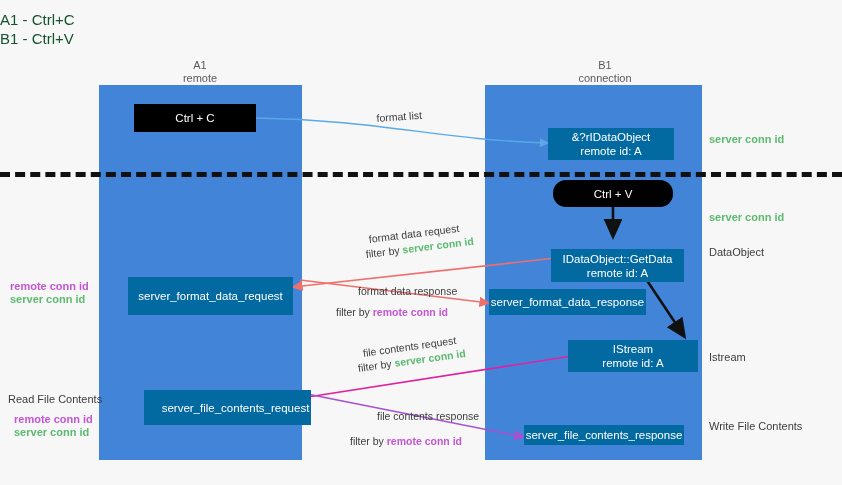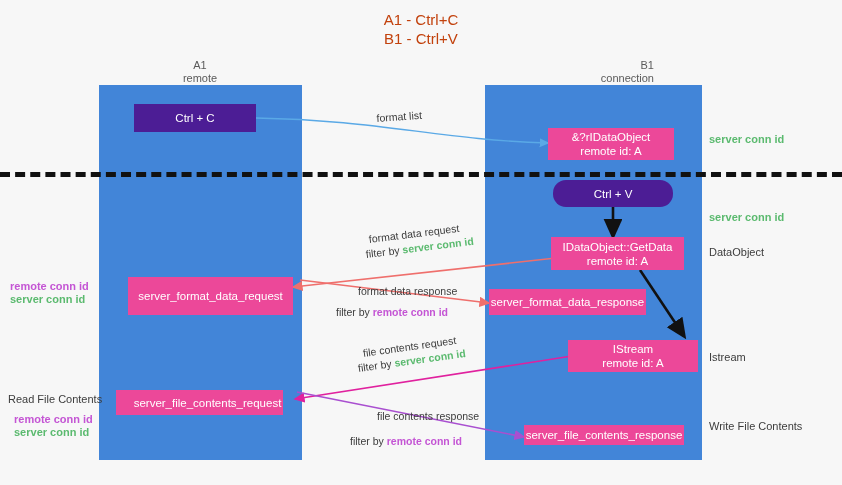--- a/index.html
+++ b/index.html
@@ -7,38 +7,38 @@
     width:842px;height:485px;
     background:#f7f7f7;
     font-family:"Liberation Sans",sans-serif;
     overflow:hidden;
     position:relative;
   }
   #stage{position:absolute;left:0;top:0;width:842px;height:485px;}
 
   .title{
     position:absolute;left:0;top:10px;width:842px;
-    text-align:center;color:#c2410c;font-size:15px;line-height:19px;
+    text-align:left;color:#14532d;font-size:15px;line-height:19px;
   }
 
   .col-head{
     position:absolute;text-align:center;color:#5a5a5a;
     font-size:11px;line-height:13px;
   }
 
   .lane{position:absolute;background:#4285d8;}
 
   .node{
     position:absolute;box-sizing:border-box;
     color:#ffffff;font-size:11.5px;line-height:14px;
     display:flex;align-items:center;justify-content:center;
     text-align:center;
   }
-  .node.orange{background:#ec4899;}
-  .node.green{background:#4c1d95;}
+  .node.orange{background:#0369a1;}
+  .node.green{background:#000000;}
 
   .side-label{
     position:absolute;font-size:11px;line-height:14px;
     color:#3c3c3c;white-space:nowrap;
   }
   .green-txt{color:#5bba6f;font-weight:bold;}
   .purple-txt{color:#c455d4;font-weight:bold;}
 
   .arrow-label{
     position:absolute;font-size:10.5px;line-height:14px;
@@ -60,21 +60,21 @@
 
   <div class="title">
     <div>A1 - Ctrl+C</div>
     <div>B1 - Ctrl+V</div>
   </div>
 
   <div class="col-head" style="left:140px;top:59px;width:120px;">
     <div>A1</div>
     <div>remote</div>
   </div>
-  <div class="col-head" style="left:524px;top:59px;width:130px;text-align:right;">
+  <div class="col-head" style="left:540px;top:59px;width:130px;">
     <div>B1</div>
     <div>connection</div>
   </div>
 
   <div class="lane" style="left:99px;top:85px;width:203px;height:375px;"></div>
   <div class="lane" style="left:485px;top:85px;width:217px;height:375px;"></div>
 
   <svg class="arrows" viewBox="0 0 842 485">
     <defs>
       <marker id="ah-blue" markerWidth="7" markerHeight="7" refX="6" refY="3.2" orient="auto">
@@ -112,34 +112,34 @@
   <div class="dashline"></div>
 
   <div class="node green" style="left:134px;top:104px;width:122px;height:28px;">
     <span>Ctrl + C</span>
   </div>
 
   <div class="node orange" style="left:128px;top:277px;width:165px;height:38px;">
     <span>server_format_data_request</span>
   </div>
 
-  <div class="node orange" style="left:116px;top:390px;width:167px;height:25px;padding-left:16px;">
+  <div class="node orange" style="left:144px;top:390px;width:167px;height:35px;padding-left:16px;">
     <span>server_file_contents_request</span>
   </div>
 
   <div class="node orange" style="left:548px;top:128px;width:126px;height:32px;flex-direction:column;">
     <span>&amp;?rIDataObject</span>
     <span>remote id: A</span>
   </div>
 
   <div class="node green" style="left:553px;top:180px;width:120px;height:27px;border-radius:13px;">
     <span>Ctrl + V</span>
   </div>
 
-  <div class="node orange" style="left:551px;top:237px;width:133px;height:33px;flex-direction:column;">
+  <div class="node orange" style="left:551px;top:249px;width:133px;height:33px;flex-direction:column;">
     <span>IDataObject::GetData</span>
     <span>remote id: A</span>
   </div>
 
   <div class="node orange" style="left:489px;top:289px;width:157px;height:26px;">
     <span>server_format_data_response</span>
   </div>
 
   <div class="node orange" style="left:568px;top:340px;width:130px;height:32px;flex-direction:column;">
     <span>IStream</span>

